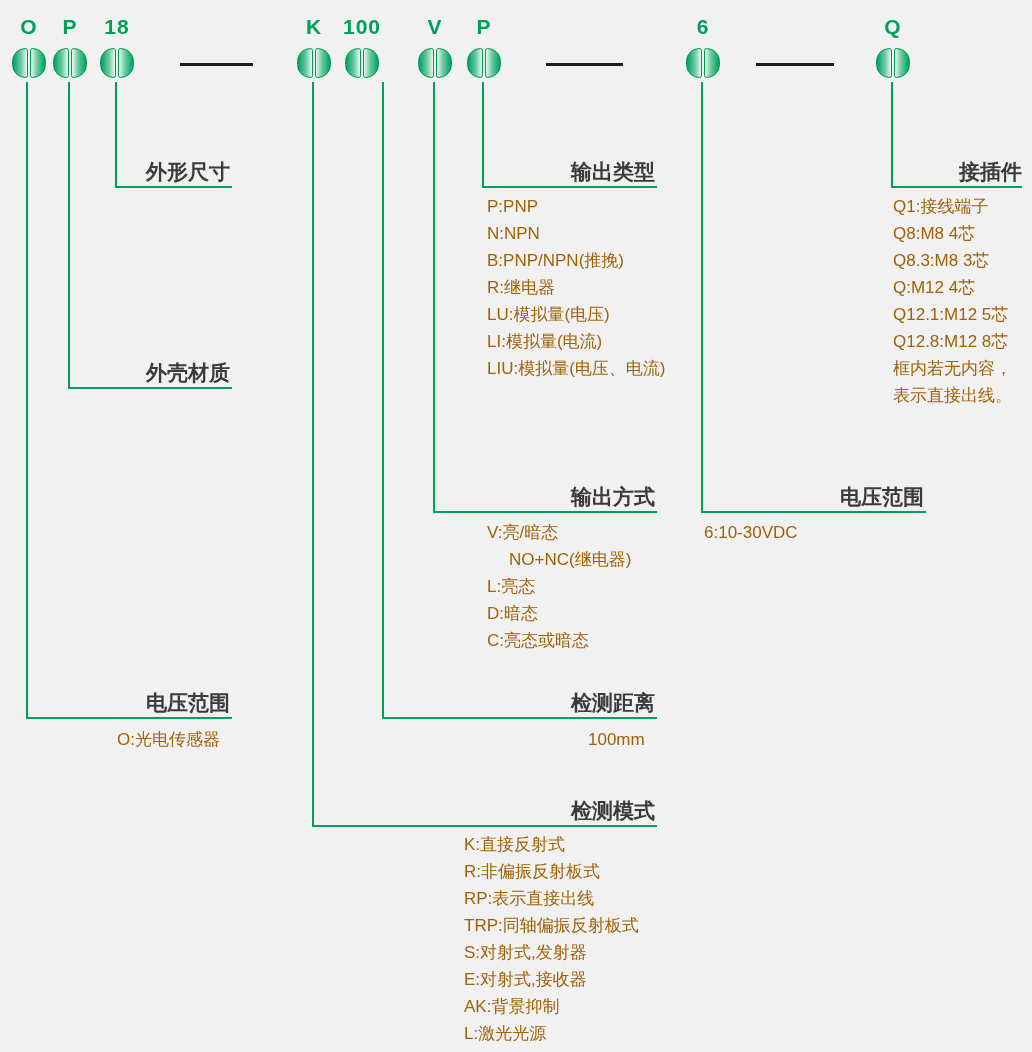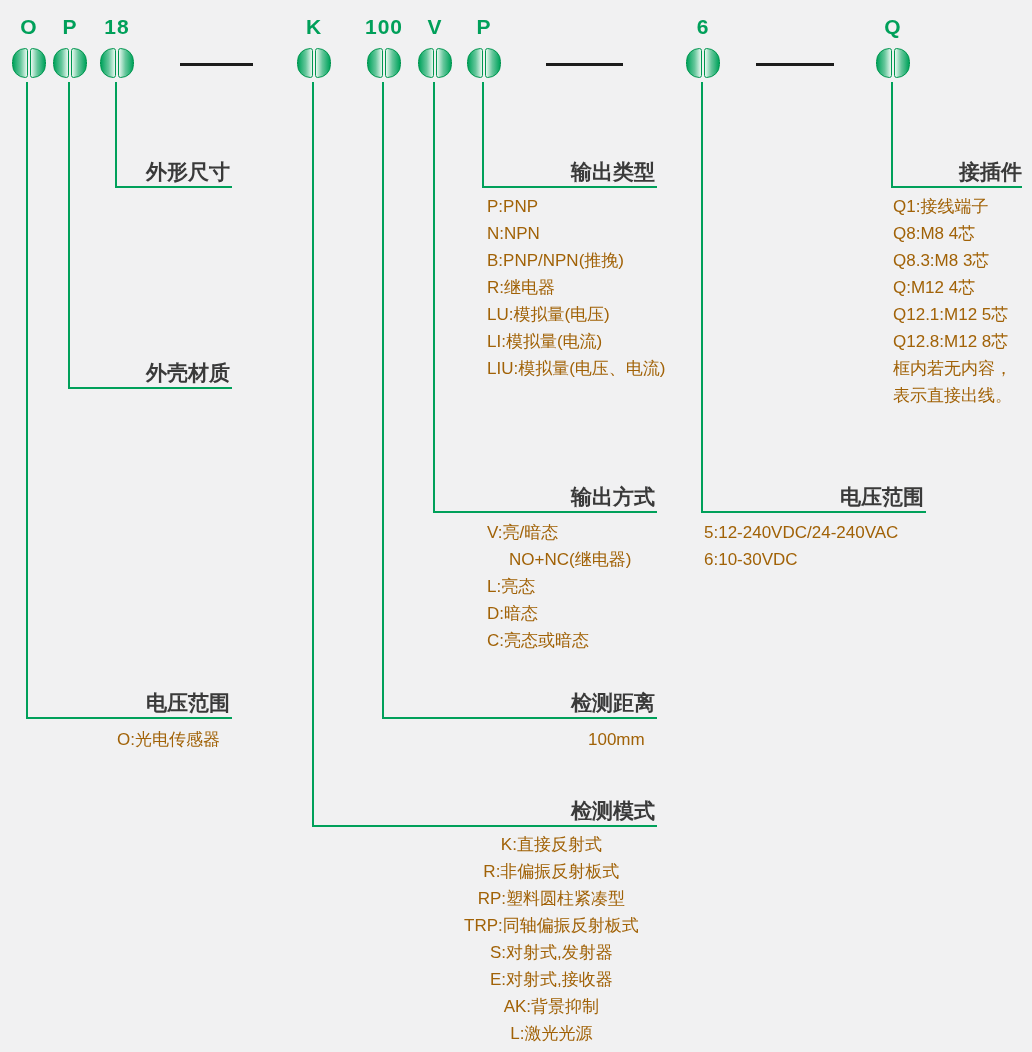--- a/index.html
+++ b/index.html
@@ -59,21 +59,21 @@
         <span class="half r"></span>
       </span>
   </div>
   <div class="code-unit" style="left:292px;">
     <span class="code-label">K</span>
     <span class="capsule">
         <span class="half l"></span>
         <span class="half r"></span>
       </span>
   </div>
-  <div class="code-unit" style="left:362px;">
+  <div class="code-unit" style="left:340px;">
     <span class="code-label">100</span>
     <span class="capsule">
         <span class="half l"></span>
         <span class="half r"></span>
       </span>
   </div>
   <div class="code-unit" style="left:413px;">
     <span class="code-label">V</span>
     <span class="capsule">
         <span class="half l"></span>
@@ -156,33 +156,32 @@
     <div class="li indent">NO+NC(继电器)</div>
     <div class="li">L:亮态</div>
     <div class="li">D:暗态</div>
     <div class="li">C:亮态或暗态</div>
   </div>
 
   <div class="list" style="left:588px;top:726px;">
     <div class="li">100mm</div>
   </div>
 
-  <div class="list" style="left:464px;top:831px;text-align:center;">
+  <div class="list" style="left:464px;top:831px;">
     <div class="li">K:直接反射式</div>
     <div class="li">R:非偏振反射板式</div>
-    <div class="li">RP:塑料圆柱紧凑型</div>
+    <div class="li">RP:表示直接出线</div>
     <div class="li">TRP:同轴偏振反射板式</div>
     <div class="li">S:对射式,发射器</div>
     <div class="li">E:对射式,接收器</div>
     <div class="li">AK:背景抑制</div>
     <div class="li">L:激光光源</div>
   </div>
 
   <div class="list" style="left:704px;top:519px;">
-    <div class="li">5:12-240VDC/24-240VAC</div>
     <div class="li">6:10-30VDC</div>
   </div>
 
   <div class="list" style="left:893px;top:193px;">
     <div class="li">Q1:接线端子</div>
     <div class="li">Q8:M8 4芯</div>
     <div class="li">Q8.3:M8 3芯</div>
     <div class="li">Q:M12 4芯</div>
     <div class="li">Q12.1:M12 5芯</div>
     <div class="li">Q12.8:M12 8芯</div>

